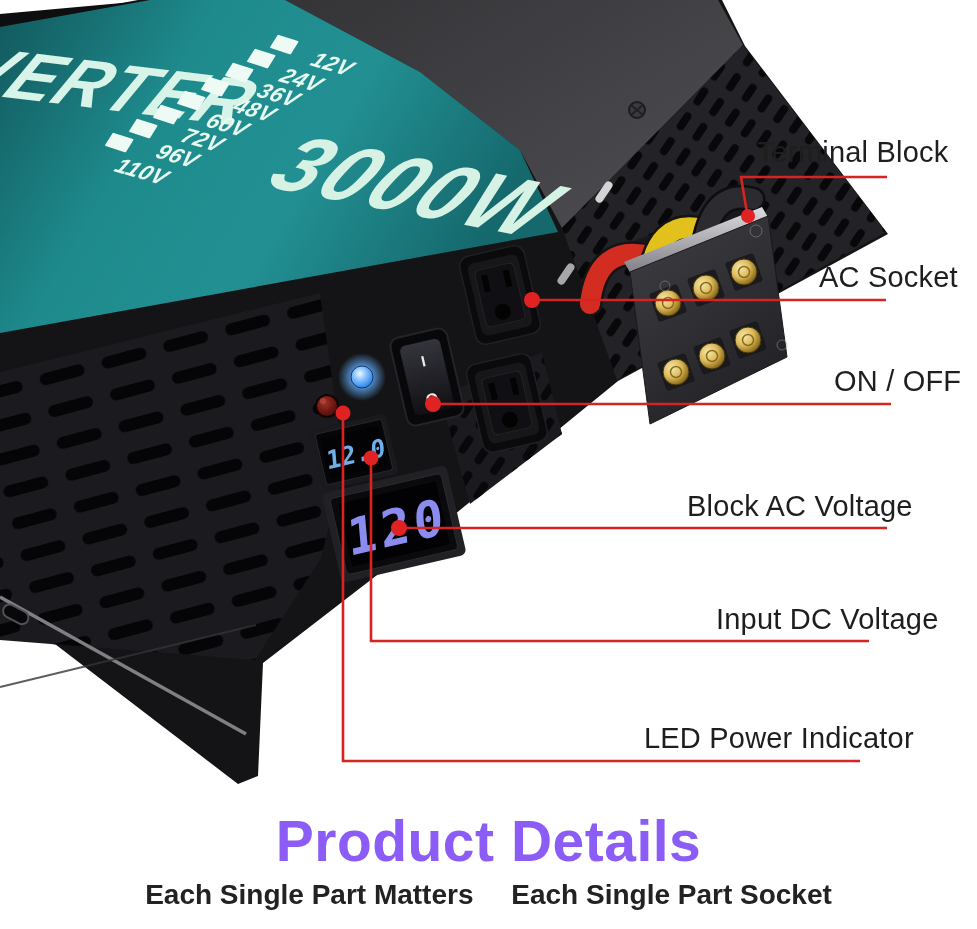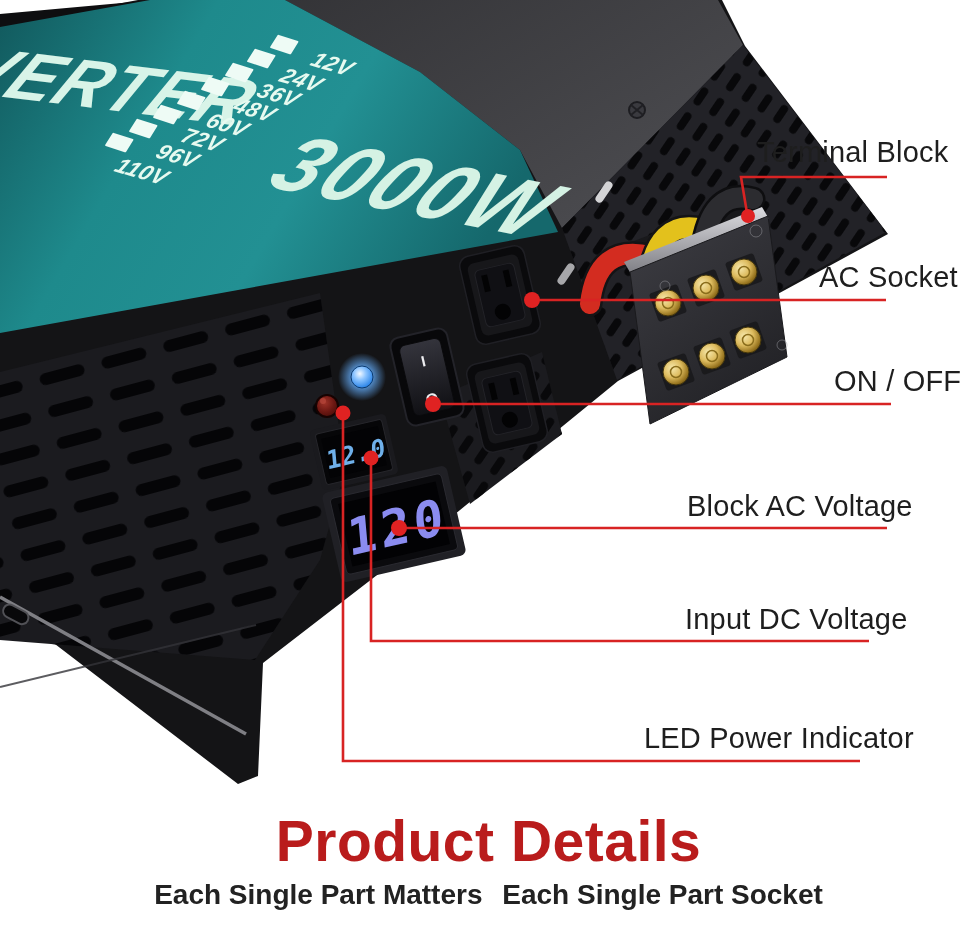--- a/index.html
+++ b/index.html
@@ -4,27 +4,27 @@
 <style>
   html,body{margin:0;padding:0;background:#ffffff;}
   .scene{position:relative;width:977px;height:929px;background:#ffffff;overflow:hidden;
          font-family:"Liberation Sans", sans-serif;}
   .device-svg{position:absolute;left:0;top:0;}
   .lbl{position:absolute;font-size:29px;line-height:1.1;color:#1e1e1e;letter-spacing:.2px;white-space:nowrap;}
   #lbl-terminal{left:757px;top:137px;}
   #lbl-acsocket{left:819px;top:262px;}
   #lbl-onoff{left:826px;top:366px;margin-left:8px;}
   #lbl-output{left:687px;top:491px;}
-  #lbl-input{left:685px;top:604px;text-align:right;}
+  #lbl-input{left:716px;top:604px;text-align:right;}
   #lbl-led{left:644px;top:723px;}
   .footer-title{position:absolute;left:0;width:977px;top:808px;text-align:center;
-                font-size:57px;font-weight:bold;color:#b91c1c;letter-spacing:.5px;}
+                font-size:57px;font-weight:bold;color:#8b5cf6;letter-spacing:.5px;}
   .footer-sub{position:absolute;left:0;width:977px;top:879px;text-align:center;
               font-size:28px;font-weight:600;color:#222222;}
-  .footer-sub span{display:inline-block;margin:0 6px;white-space:nowrap;}
+  .footer-sub span{display:inline-block;margin:0 15px;white-space:nowrap;}
   .seg{font-family:"DejaVu Sans Mono", monospace;font-weight:bold;}
   .brand{font-family:"Liberation Sans", sans-serif;font-weight:bold;font-style:italic;}
 </style>
 </head>
 <body>
 
 <div class="scene">
 
 <svg class="device-svg" width="977" height="929" viewBox="0 0 977 929">
   <defs>

